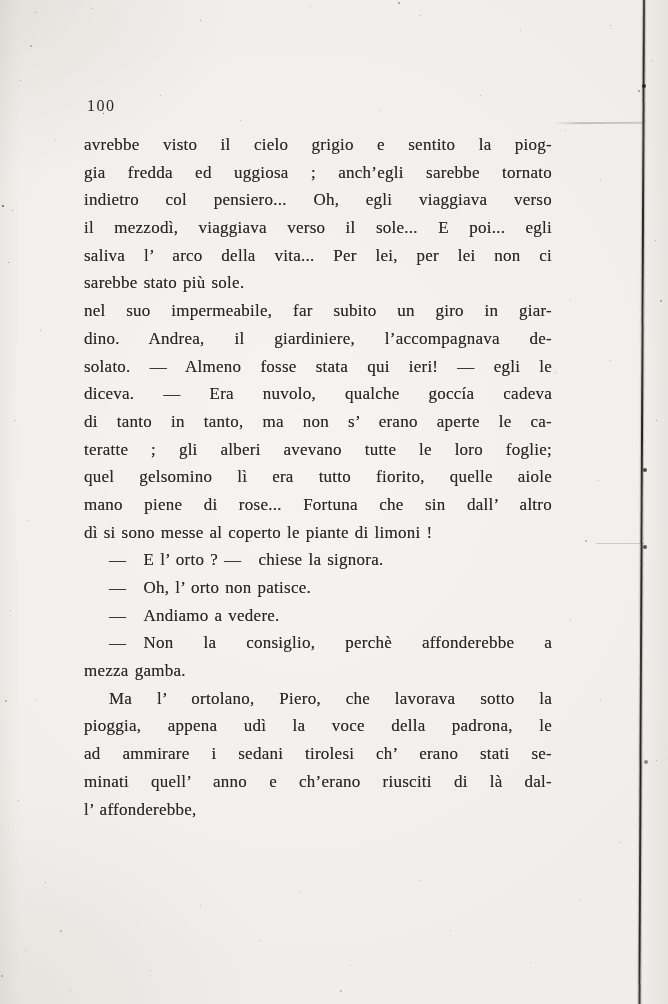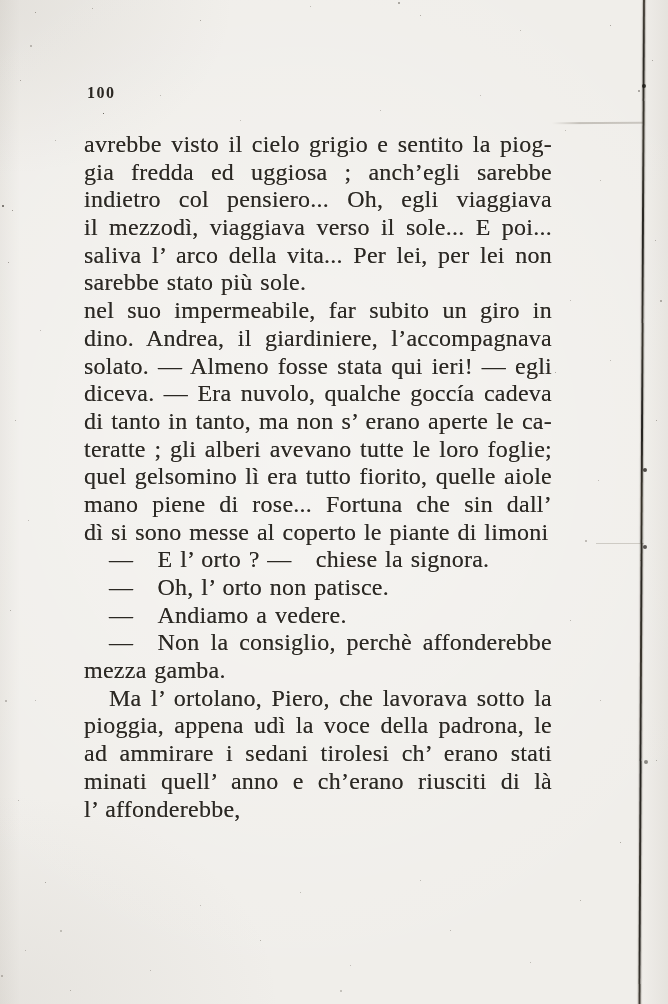--- a/index.html
+++ b/index.html
@@ -22,39 +22,38 @@
       radial-gradient(ellipse 60% 30% at 0% 100%, rgba(140,132,120,0.10) 0%, rgba(140,132,120,0) 70%),
       radial-gradient(ellipse 50% 25% at 0% 0%, rgba(140,132,120,0.12) 0%, rgba(140,132,120,0) 70%),
       linear-gradient(to right, rgba(150,142,130,0.10) 0%, rgba(150,142,130,0) 3%, rgba(150,142,130,0) 96%, rgba(150,142,130,0.12) 100%),
       var(--paper, #f0eeea);
     color: var(--ink, #2b2823);
   }
   
   .page-number {
     position: absolute;
     left: 87px;
-    top: 84px;
+    top: 97px;
     font-size: 16px;
     letter-spacing: 1.5px;
     color: var(--ink, #2b2823);
     font-variant-numeric: oldstyle-nums;
-    font-weight: bold;
   }
   
   .text-block {
     position: absolute;
     left: 84px;
     top: 131px;
     width: 468px;
   }
   .para { margin: 0; padding: 0; }
   .line {
     height: 27.7px;
     line-height: 27.7px;
-    font-size: 24px;
+    font-size: 17px;
     letter-spacing: 0.25px;
     word-spacing: 1.5px;
     white-space: normal;
     overflow: hidden;
     text-align: left;
     text-shadow: 0 0 0.5px rgba(43,40,35,0.55);
   }
   .line.jst {
     text-align: justify;
     text-align-last: justify;

